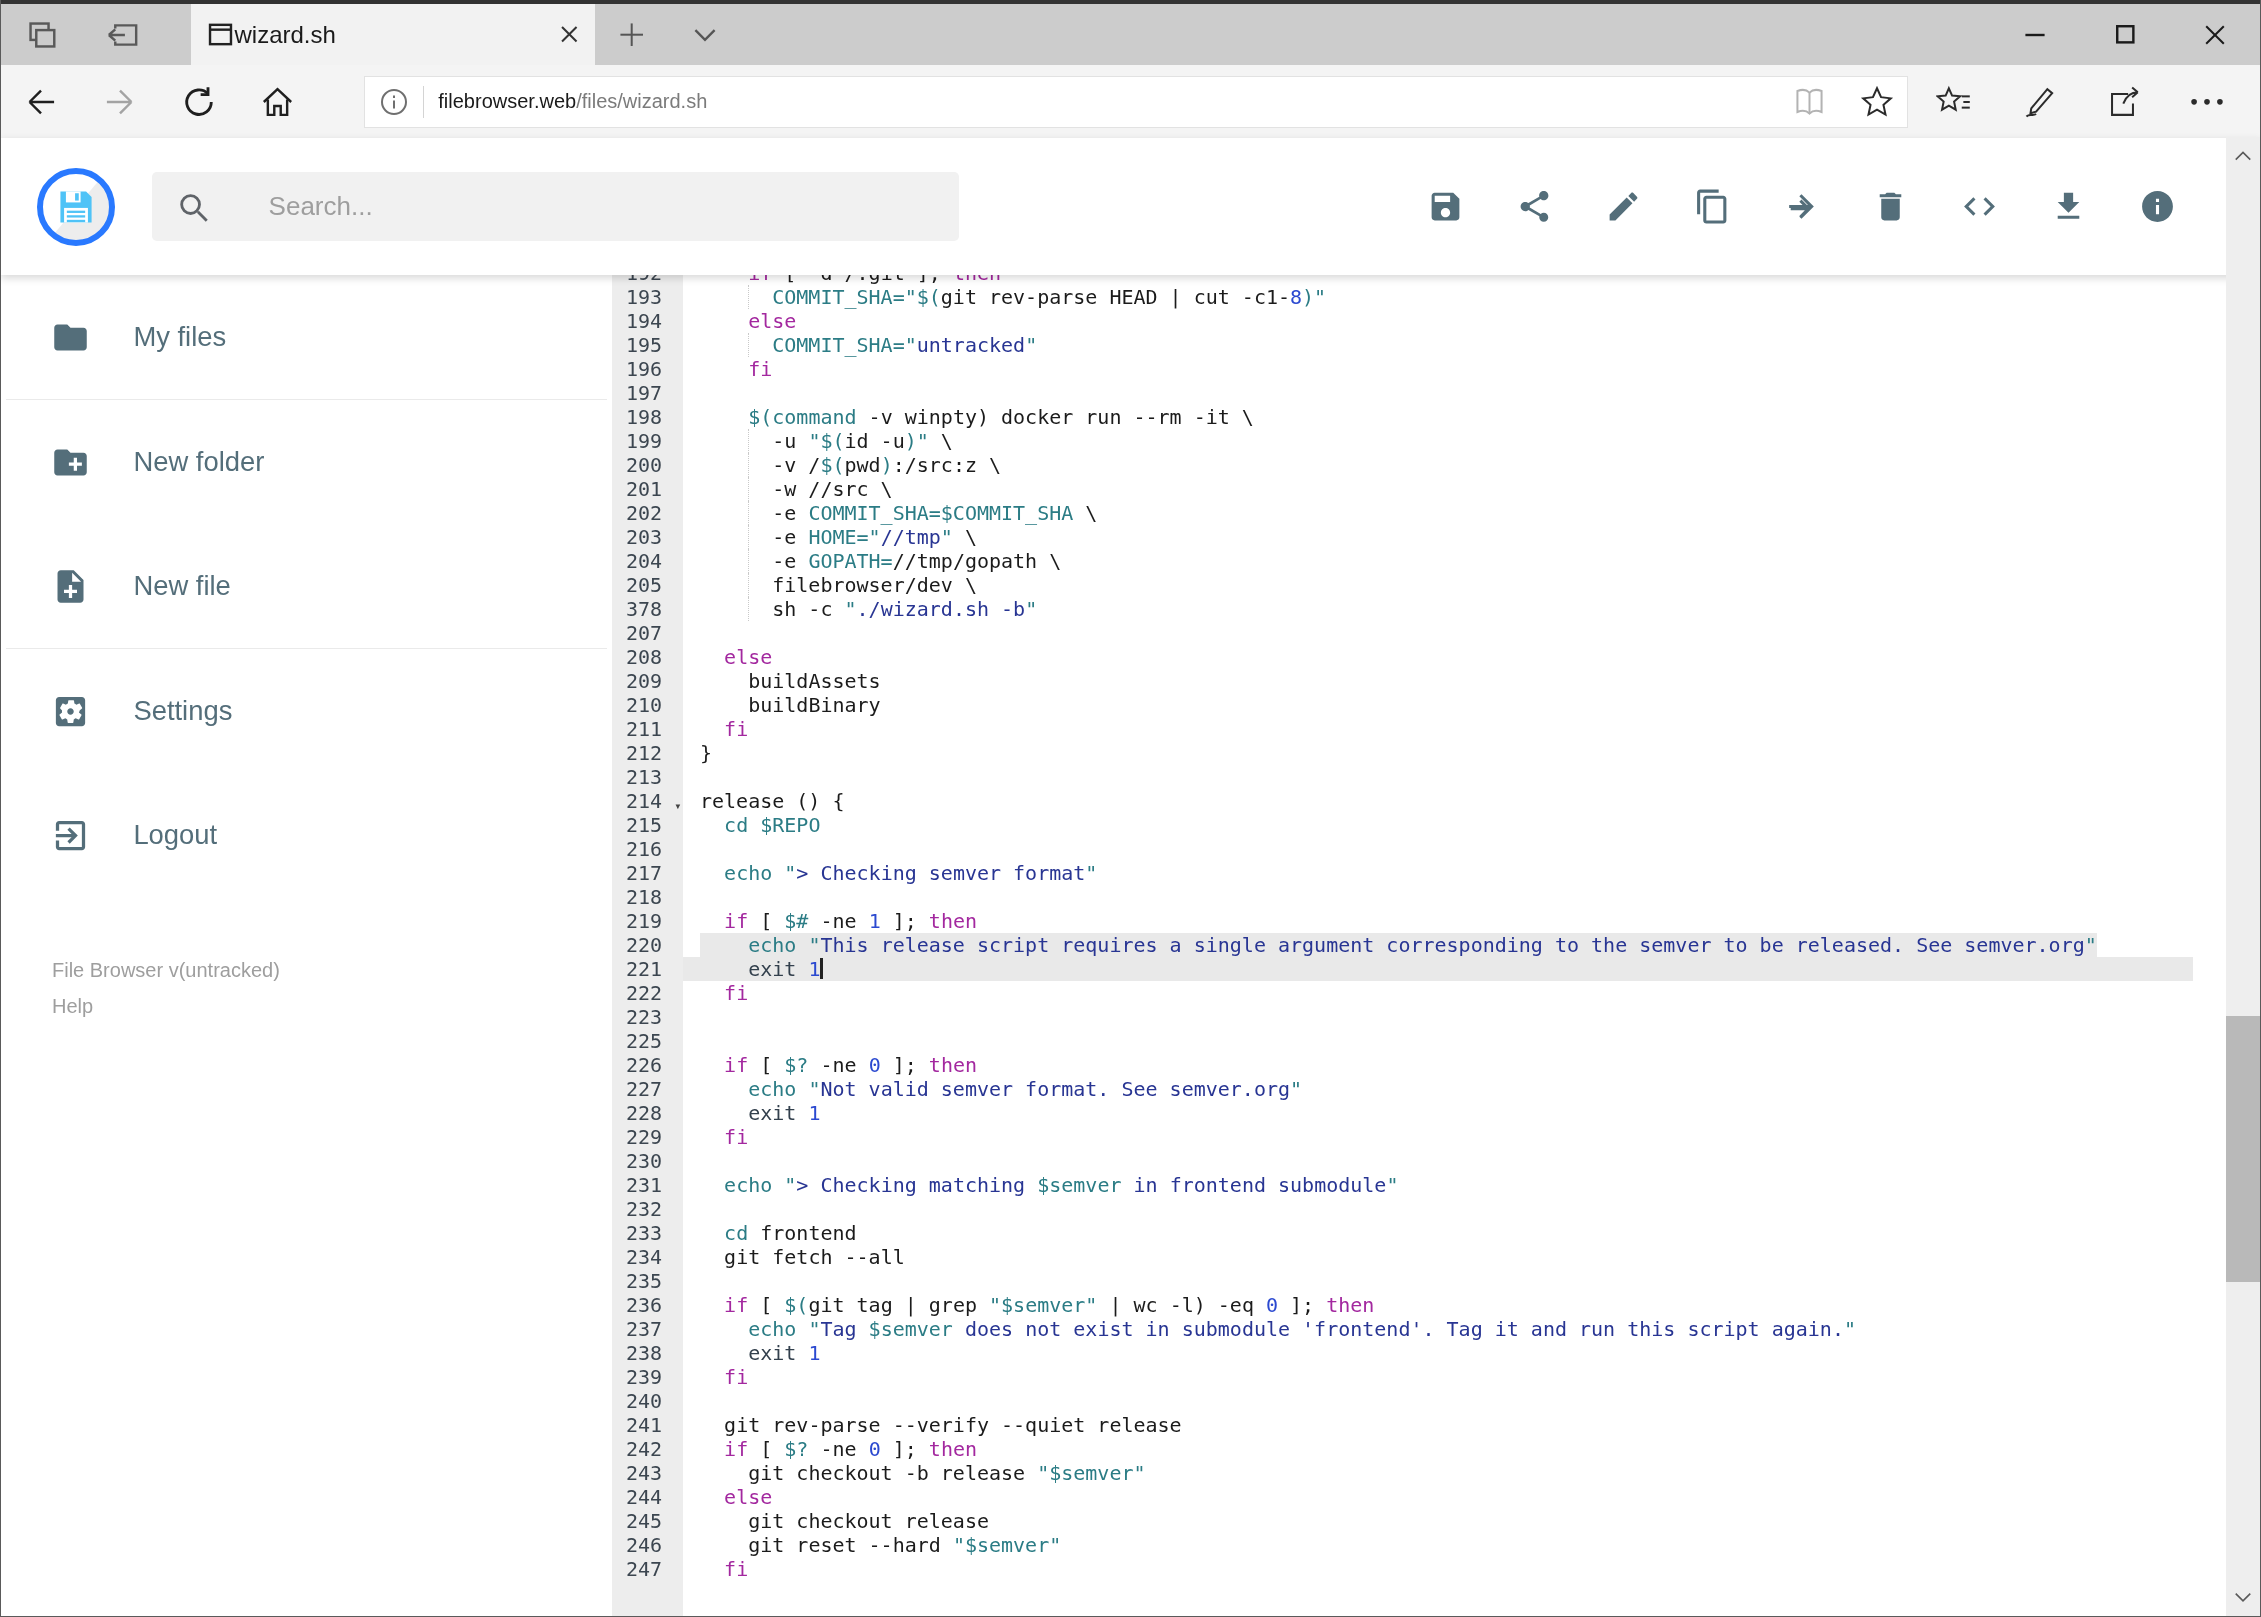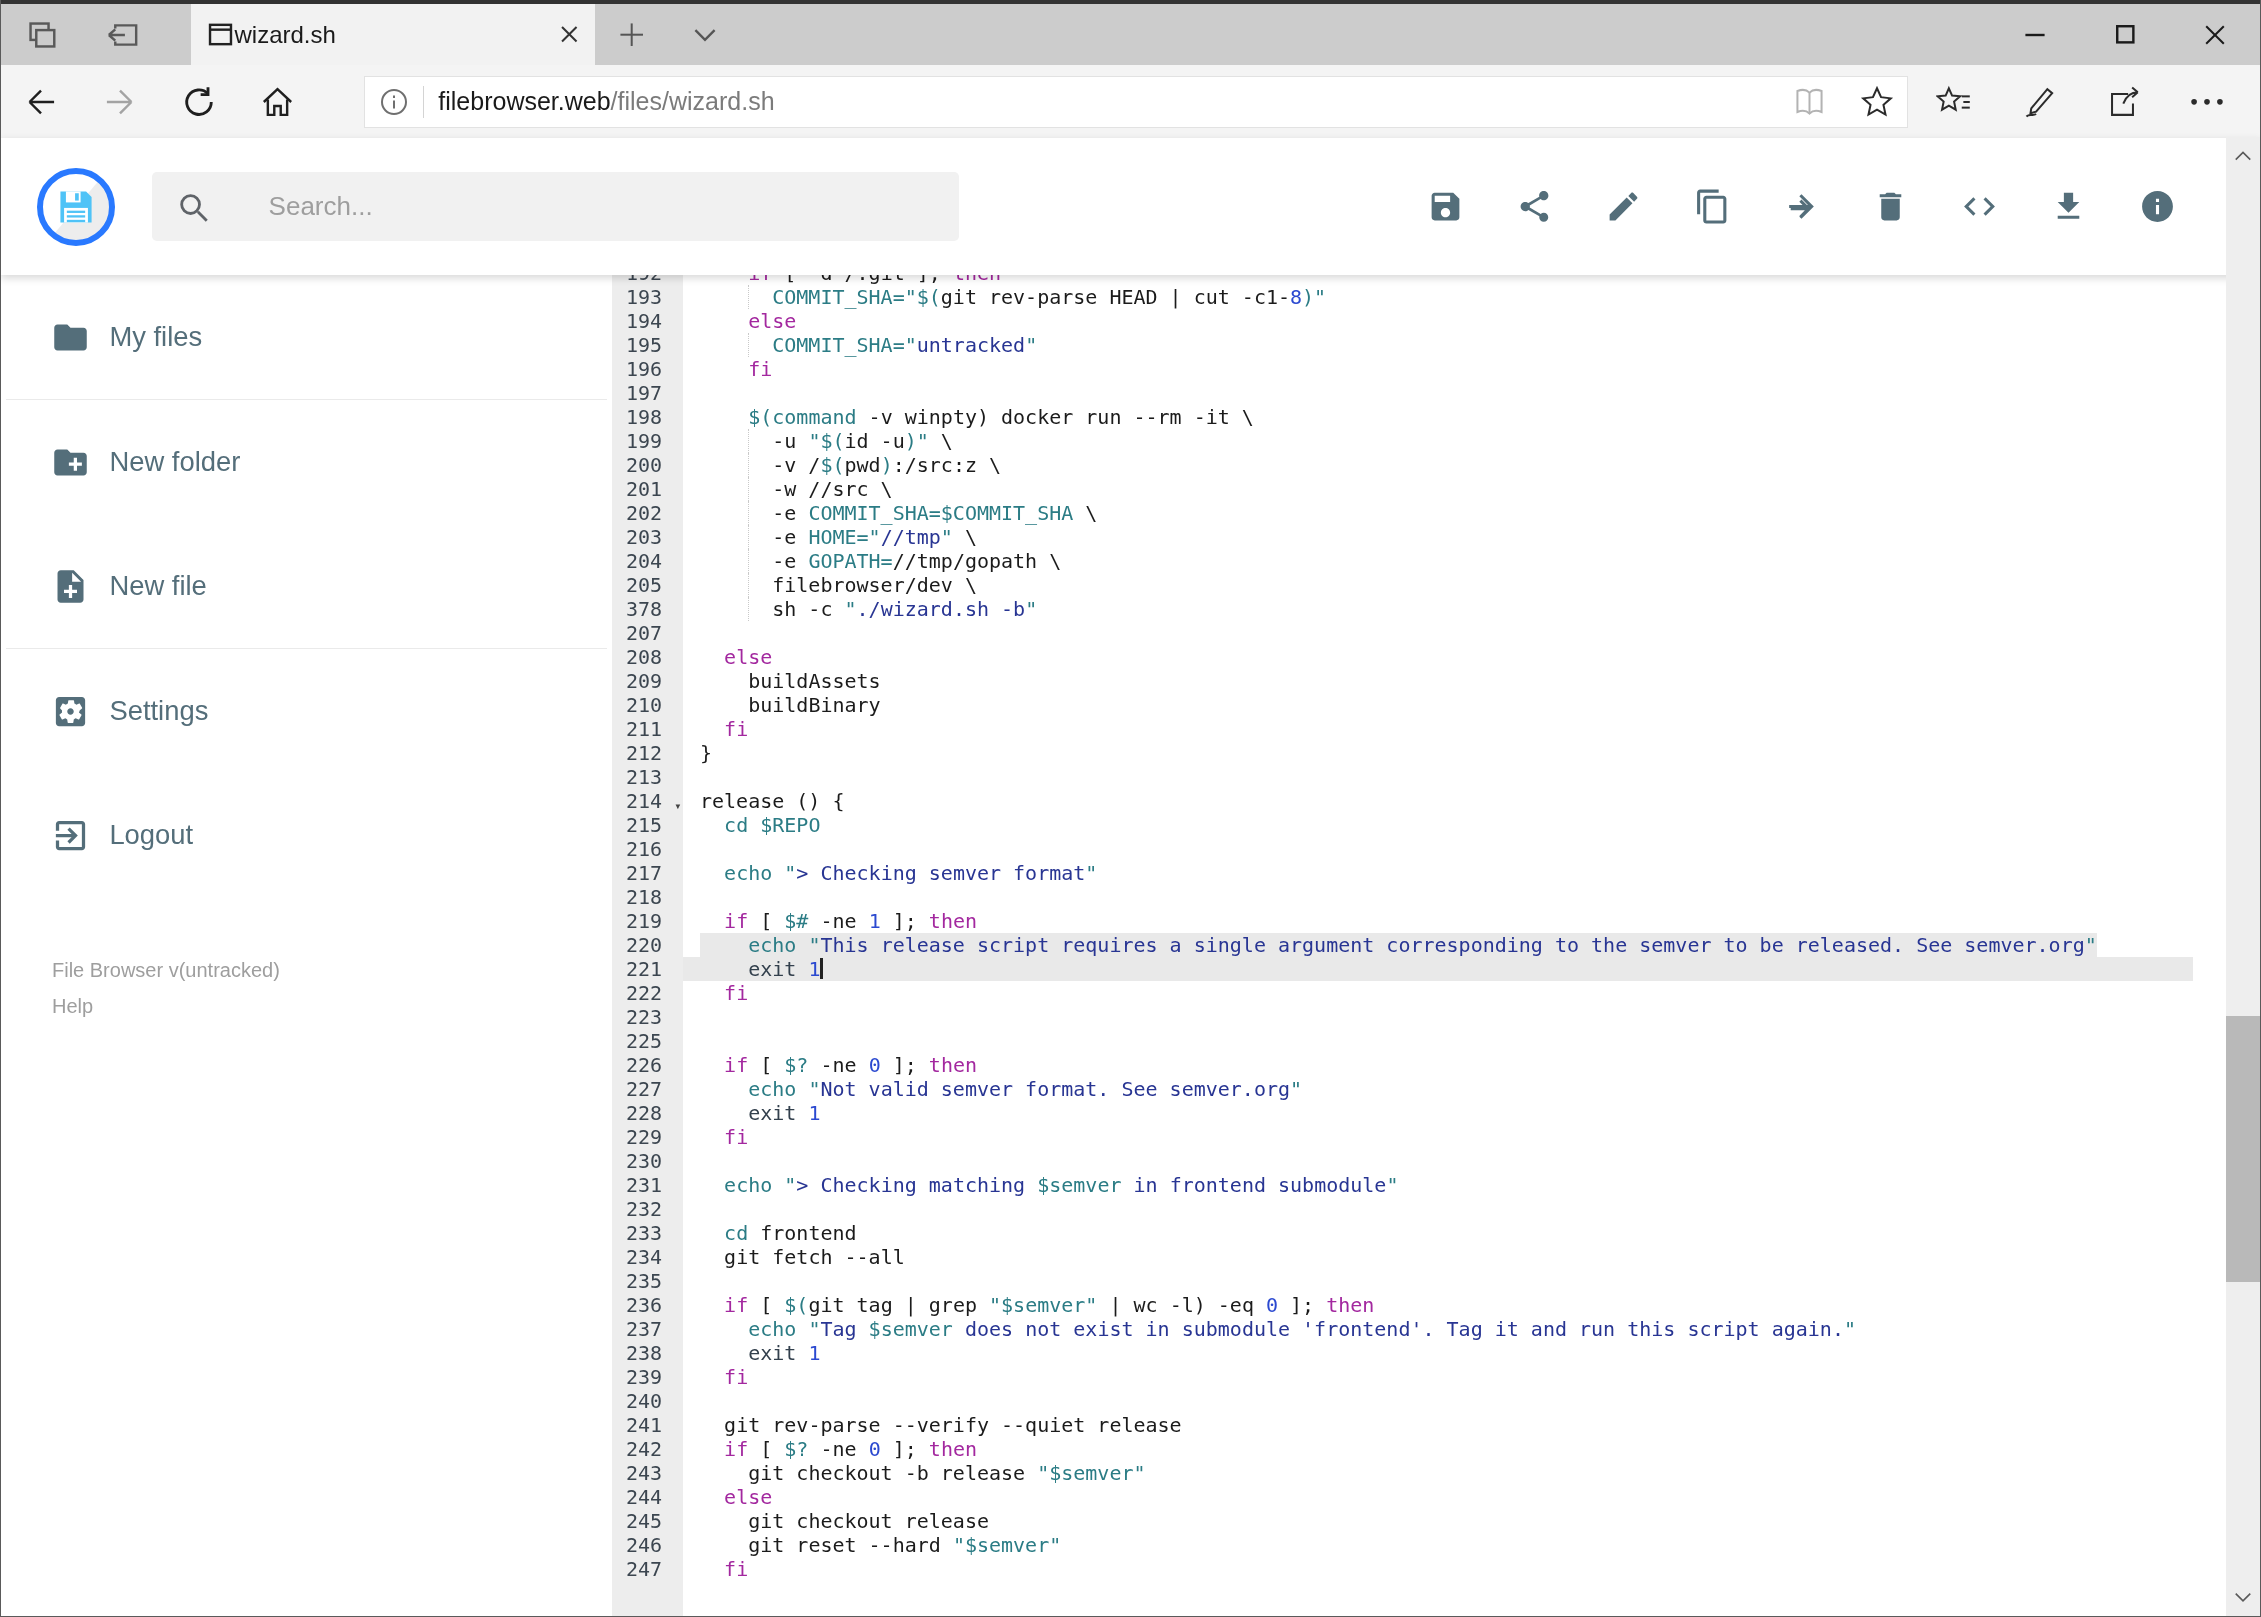--- a/index.html
+++ b/index.html
@@ -20,21 +20,21 @@
   .win-btn { width:90px; display:flex; align-items:center; justify-content:center; color:#1a1a1a; }
 
   
   .navbar { height:73px; background:#f4f4f4; display:flex; align-items:center; position:relative; }
   .nav-btn { width:79px; display:flex; align-items:center; justify-content:center; color:#1f1f1f; }
   .nav-btn.disabled { color:#a3a3a3; }
   .urlfield { position:absolute; left:363px; width:1544px; top:10.5px; height:52px; background:#fff;
               border:0.8px solid #e2e2e2; display:flex; align-items:center; padding:0 13px; }
   .url-info { color:#6f6f6f; display:flex; }
   .url-sep { width:0.8px; height:32px; background:#d4d4d4; margin:0 14.5px 0 13px; }
-  .url-text { font-size:25px; white-space:nowrap; }
+  .url-text { font-size:20px; white-space:nowrap; }
   .url-host { color:#1a1a1a; }
   .url-path { color:#7b7b7b; }
   .url-right { margin-left:auto; display:flex; align-items:center; gap:32px; }
   .nav-right { position:absolute; right:11.3px; display:flex; }
   .nav-right .nav-btn { width:84px; color:#2b2b2b; }
 
   
   .appheader { height:137px; background:#fff; position:relative; z-index:5;
                box-shadow:0 3.2px 8px rgba(0,0,0,0.16); display:flex; align-items:center; }
   .logo { width:78px; height:78px; border-radius:50%; border:6.5px solid #2979ff; margin-left:36px;
@@ -47,21 +47,21 @@
   .searchbox input::placeholder { color:#9e9e9e; }
   .search-glyph { color:#5f6368; display:flex; }
   .header-actions { margin-left:auto; margin-right:84px; display:flex; gap:52px; }
   .action-btn { width:37px; height:37px; color:#546e7a; display:flex; align-items:center; justify-content:center; }
 
   
   .main { display:flex; height:1343px; position:relative; }
 
   
   .sidebar { width:611px; flex:0 0 auto; position:relative; background:#fff; }
-  .side-item { height:124px; display:flex; align-items:center; color:#546e7a; }
+  .side-item { height:124px; display:flex; align-items:center; color:#546e7a;gap:24px; }
   .side-item .sicon { width:39px; height:39px; margin-left:50px; display:flex; }
   .side-item .slabel { font-size:27.4px; margin-left:19.4px; }
   .side-sep { border-top:1.6px solid #eaeaea; margin:0 4.8px; }
   .side-footer { position:absolute; left:51px; top:677px; color:#9e9e9e; font-size:20px; line-height:36px; }
   .side-footer .help { display:block; }
 
   
   .editor { flex:1; display:flex; overflow:hidden; position:relative; }
   .gutter-bg { position:absolute; left:0; top:0; bottom:0; width:71px; background:#ededed; }
   .code-scroll { position:relative; margin-top:-14.5px; width:100%; }

